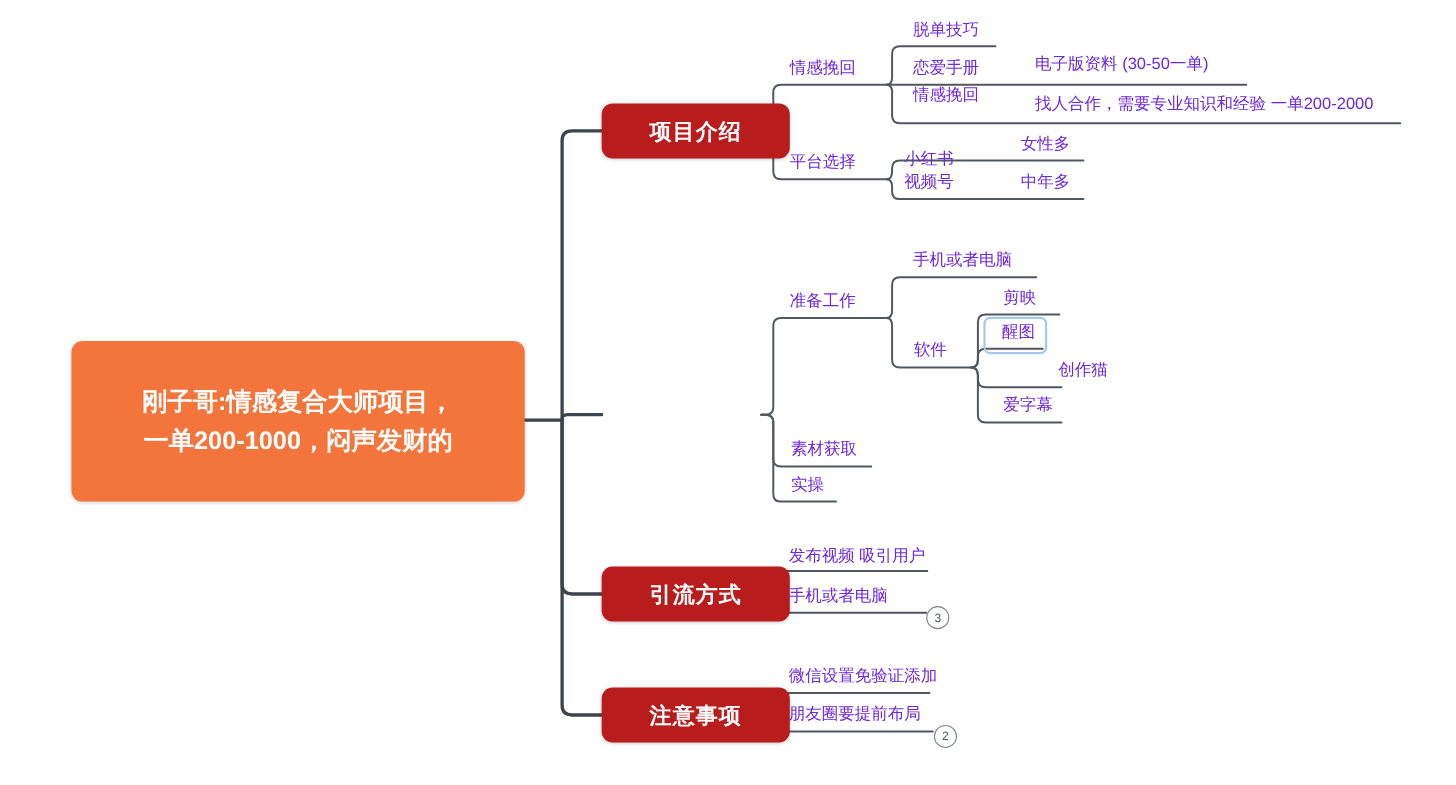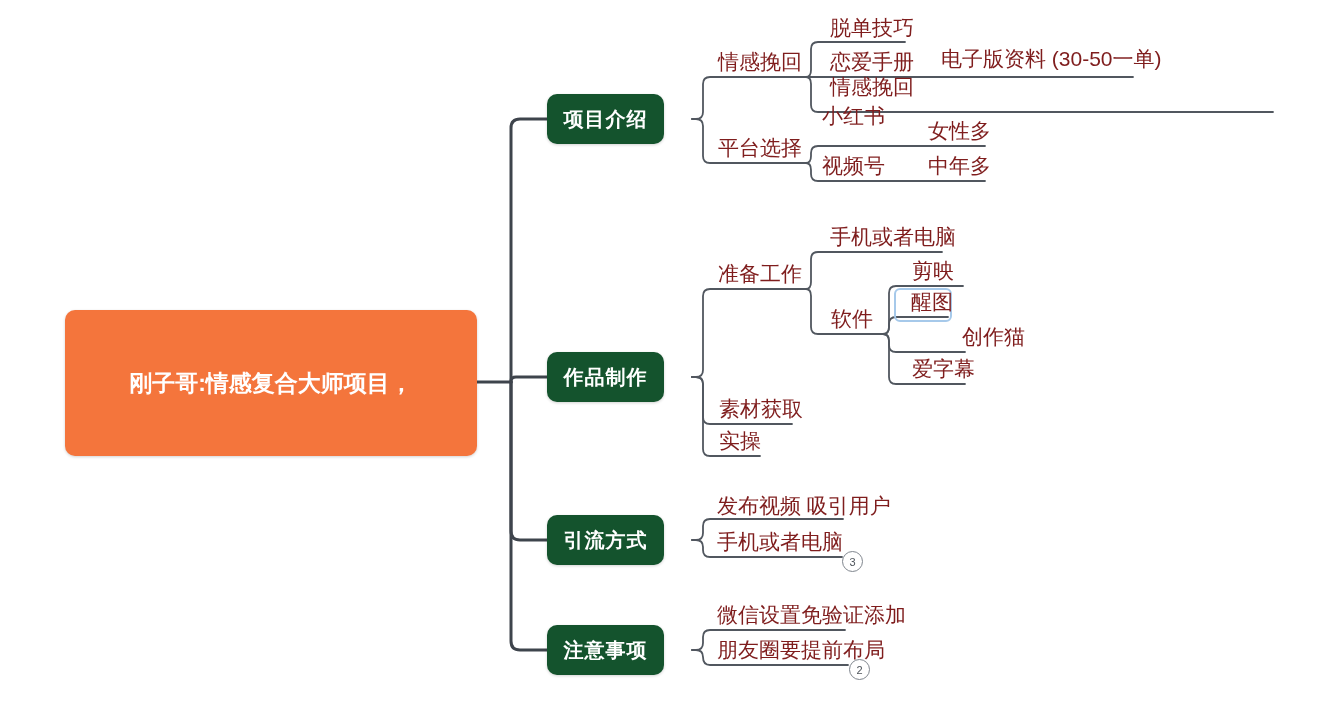--- a/index.html
+++ b/index.html
@@ -13,30 +13,30 @@
   .wires{position:absolute;left:0;top:0;width:1324px;height:714px;}
   .root-topic{
     position:absolute;left:65px;top:310px;width:412px;height:146px;
     background:#F4753C;border-radius:10px;
     display:flex;flex-direction:column;justify-content:center;align-items:center;
     color:#ffffff;font-size:23px;font-weight:bold;line-height:35px;
     box-shadow:0 1px 3px rgba(0,0,0,.18);
     cursor:default;
   }
   .main-topic{
-    position:absolute;left:547px;width:117px;height:50px;
-    background:#14532d;border-radius:10px;
+    position:absolute;left:547px;width:171px;height:50px;
+    background:#b91c1c;border-radius:10px;
     display:flex;justify-content:center;align-items:center;
     color:#ffffff;font-size:20px;font-weight:bold;letter-spacing:1px;
     box-shadow:0 1px 3px rgba(0,0,0,.18);
     cursor:default;
   }
   .label{
     position:absolute;
-    font-size:21px;line-height:16px;color:#7f1d1d;
+    font-size:15px;line-height:16px;color:#6d28d9;
     white-space:nowrap;cursor:default;
   }
   .selection-box{
     position:absolute;left:894px;top:288px;width:58px;height:34px;
     border:2px solid #A6C9EA;border-radius:6px;
     box-sizing:border-box;background:transparent;
   }
   .badge{
     position:absolute;width:21px;height:21px;
     border:1.5px solid #80868E;border-radius:50%;
@@ -83,34 +83,35 @@
       <path d="M 692 540 H 696 Q 703 540 703 533 V 526 Q 703 519 710 519 H 843"></path>
       <path d="M 692 540 H 696 Q 703 540 703 547 V 550 Q 703 557 710 557 H 842"></path>
 
       <path d="M 692 650 H 696 Q 703 650 703 643 V 637 Q 703 630 710 630 H 845"></path>
       <path d="M 692 650 H 696 Q 703 650 703 657 Q 703 665 710 665 H 848"></path>
     </g>
   </svg>
 
   <div class="root-topic">
     <div>刚子哥:情感复合大师项目，</div>
+    <div>一单200-1000，闷声发财的</div>
   </div>
 
   <div class="main-topic" style="top:94px">项目介绍</div>
-  <div class="main-topic" style="top:352px">作品制作</div>
   <div class="main-topic" style="top:625px">注意事项</div>
   <div class="main-topic" style="top:515px">引流方式</div>
 
   <div class="label" style="left:718px;top:54px">情感挽回</div>
   <div class="label" style="left:830px;top:20px">脱单技巧</div>
   <div class="label" style="left:830px;top:54px">恋爱手册</div>
   <div class="label" style="left:941px;top:51px">电子版资料 (30-50一单)</div>
   <div class="label" style="left:830px;top:79px">情感挽回</div>
+  <div class="label" style="left:941px;top:87px">找人合作，需要专业知识和经验 一单200-2000</div>
   <div class="label" style="left:718px;top:140px">平台选择</div>
-  <div class="label" style="left:822px;top:108px">小红书</div>
+  <div class="label" style="left:822px;top:137px">小红书</div>
   <div class="label" style="left:928px;top:123px">女性多</div>
   <div class="label" style="left:822px;top:158px">视频号</div>
   <div class="label" style="left:928px;top:158px">中年多</div>
 
   <div class="label" style="left:718px;top:266px">准备工作</div>
   <div class="label" style="left:830px;top:229px">手机或者电脑</div>
   <div class="label" style="left:831px;top:311px">软件</div>
   <div class="label" style="left:912px;top:263px">剪映</div>
   <div class="selection-box"></div>
   <div class="label" style="left:911px;top:294px">醒图</div>

